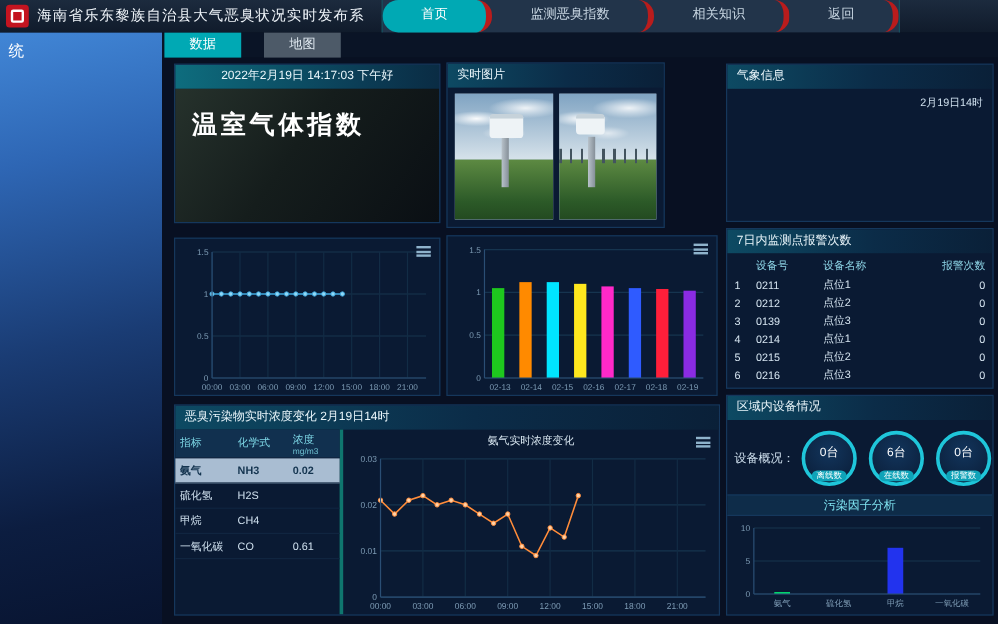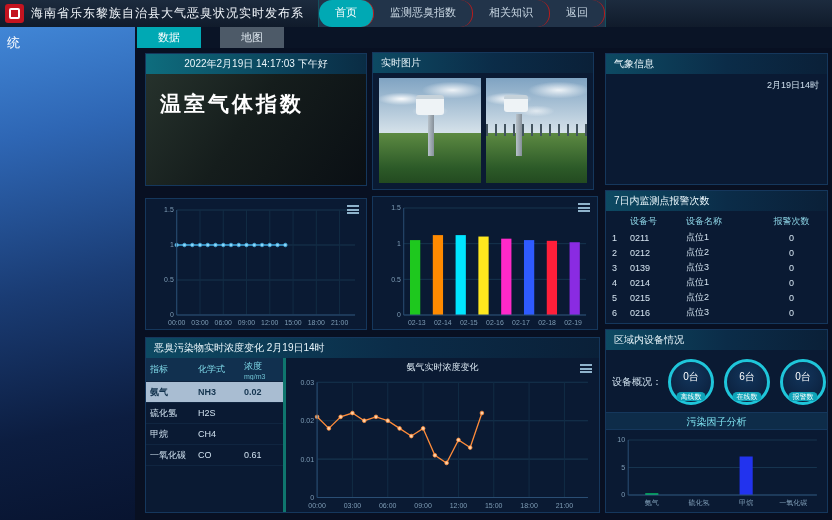--- a/index.html
+++ b/index.html
@@ -7,21 +7,21 @@
   body{background:#060d1d;color:#dfe9f2;position:relative;}
   #app{position:absolute;inset:0;}
 
   
   .topbar{position:absolute;left:0;top:0;width:832px;height:27px;
     background:linear-gradient(180deg,#1c2b3e,#101b2b);display:flex;align-items:center;z-index:9;}
   .logo{width:19px;height:19px;margin:0 7px 0 5px;background:#c41420;border-radius:3px;position:relative;flex:none;}
   .logo:after{content:"";position:absolute;inset:4px;border:2px solid #fff;border-radius:2px;}
   .app-title{font-size:12px;color:#f0f5fa;letter-spacing:1px;white-space:nowrap;}
   .top-nav{display:flex;margin-left:14px;height:27px;background:#22344a;border:1px solid #14505e;border-top:none;border-bottom:none;}
-  .nav-item{padding:0 16px;line-height:25px;font-size:11px;color:#c8d6e2;border-right:1px solid #b91c1c;cursor:pointer;white-space:nowrap;border-radius:13px;}
+  .nav-item{padding:0 32px;line-height:25px;font-size:11px;color:#c8d6e2;border-right:5px solid #b91c1c;cursor:pointer;white-space:nowrap;border-radius:13px;}
   .nav-item.active{background:#00a9b4;color:#fff;}
 
   
   .sidebar{position:absolute;left:0;top:27px;width:135px;bottom:0;
     background:linear-gradient(168deg,#4186d6 0%,#2e66b4 22%,#1a3c74 52%,#0c1d40 80%,#081430 100%);}
   .sidebar-label{color:#fff;font-size:13px;padding:7px 7px;}
 
   
   .tabbar{position:absolute;left:135px;top:27px;right:0;height:21px;background:#0a1426;display:flex;gap:19px;padding-left:2px;z-index:8;}
   .tab{min-width:64px;padding:0 18px;text-align:center;line-height:21px;font-size:11px;cursor:pointer;}
@@ -65,21 +65,21 @@
   .device.d2{left:18%;width:24px;height:17px;}
 
   
   .weather-date{position:absolute;top:25px;right:8px;font-size:9px;color:#cfe0ee;}
 
   
   .atable{position:absolute;left:0;top:20px;right:0;bottom:0;padding:2px 4px;font-size:9px;}
   .arow{display:grid;grid-template-columns:18px 56px 76px 1fr;align-items:center;height:15px;color:#d5e4f0;}
   .arow.ahead{color:#8fd7e8;height:17px;}
   .acell{padding:0 2px;white-space:nowrap;overflow:hidden;}
-  .acell:nth-child(4){text-align:center;}
+  .acell:nth-child(4){text-align:right;}
 
   
   .stats-row{display:flex;align-items:center;gap:6px;padding:9px 4px 7px 6px;}
   .stats-label{font-size:10px;color:#cfe0ee;white-space:nowrap;}
   .stats{display:flex;gap:10px;}
   .stat-circle{width:46px;height:46px;border-radius:50%;border:3px solid #1fc6da;position:relative;
     background:radial-gradient(circle at 50% 35%,#12355c,#0a1c36);text-align:center;flex:none;}
   .stat-value{font-size:10px;color:#fff;margin-top:8px;}
   .stat-label{position:absolute;bottom:1px;left:50%;transform:translateX(-50%);background:#0fa3b8;color:#fff;
     font-size:7px;line-height:9px;padding:0 4px;border-radius:6px;white-space:nowrap;}
@@ -258,21 +258,21 @@
               <circle cx="170.9" cy="63.5" r="1.8" fill="#ffd2a8" stroke="#ff8c3a" stroke-width="0.8"></circle>
               <circle cx="182.6" cy="70.9" r="1.8" fill="#ffd2a8" stroke="#ff8c3a" stroke-width="0.8"></circle>
               <circle cx="194.3" cy="37.6" r="1.8" fill="#ffd2a8" stroke="#ff8c3a" stroke-width="0.8"></circle>
               <line x1="30" x2="30" y1="8" y2="119" stroke="#2a4e74"></line>
               <line x1="30" x2="300" y1="119" y2="119" stroke="#2a4e74"></line>
             </svg>
         </div>
       </div>
     </div>
 
-    <div class="panel" style="left:237px;top:4px;width:222px;height:138px;">
+    <div class="panel" style="left:237px;top:4px;width:182px;height:138px;">
       <div class="panel-header">实时图片</div>
       <div class="photos-body">
         <div class="photo">
           <div class="sky"></div>
           <div class="ground"></div>
           <div class="pole"></div>
           <div class="device"></div>
         </div>
         <div class="photo">
           <div class="sky"></div>

